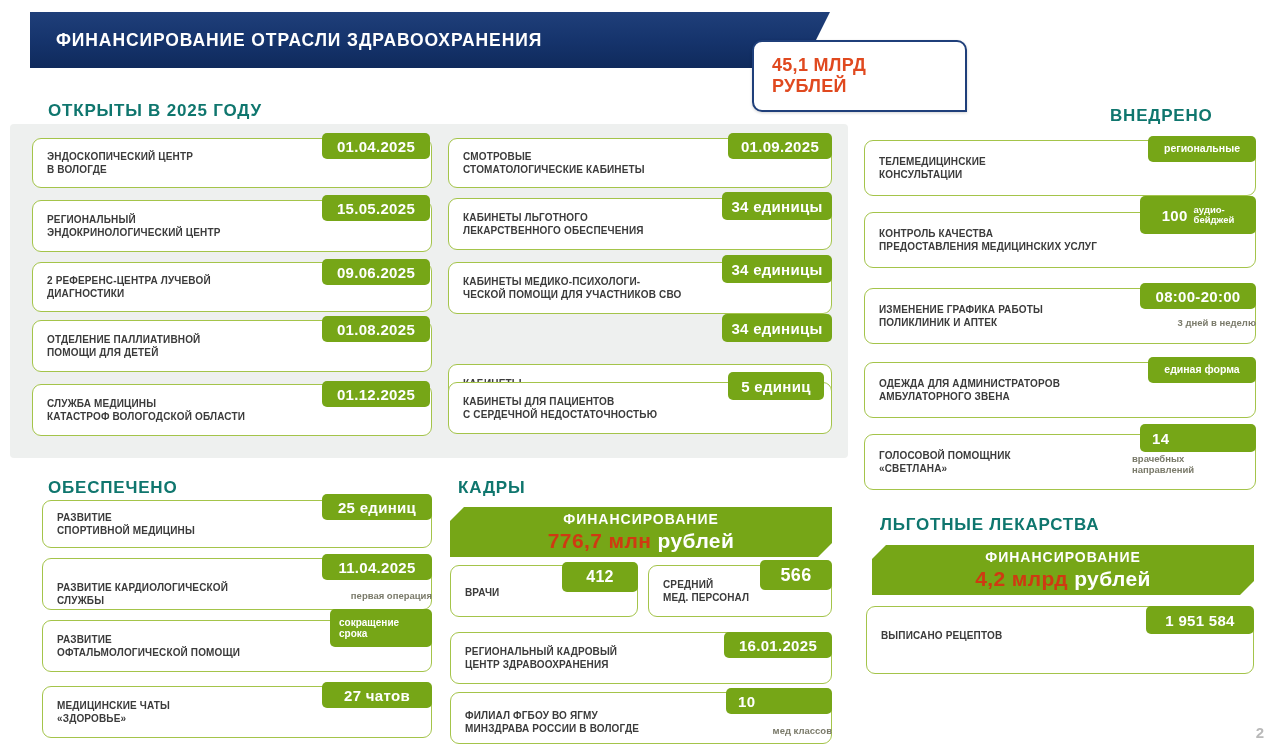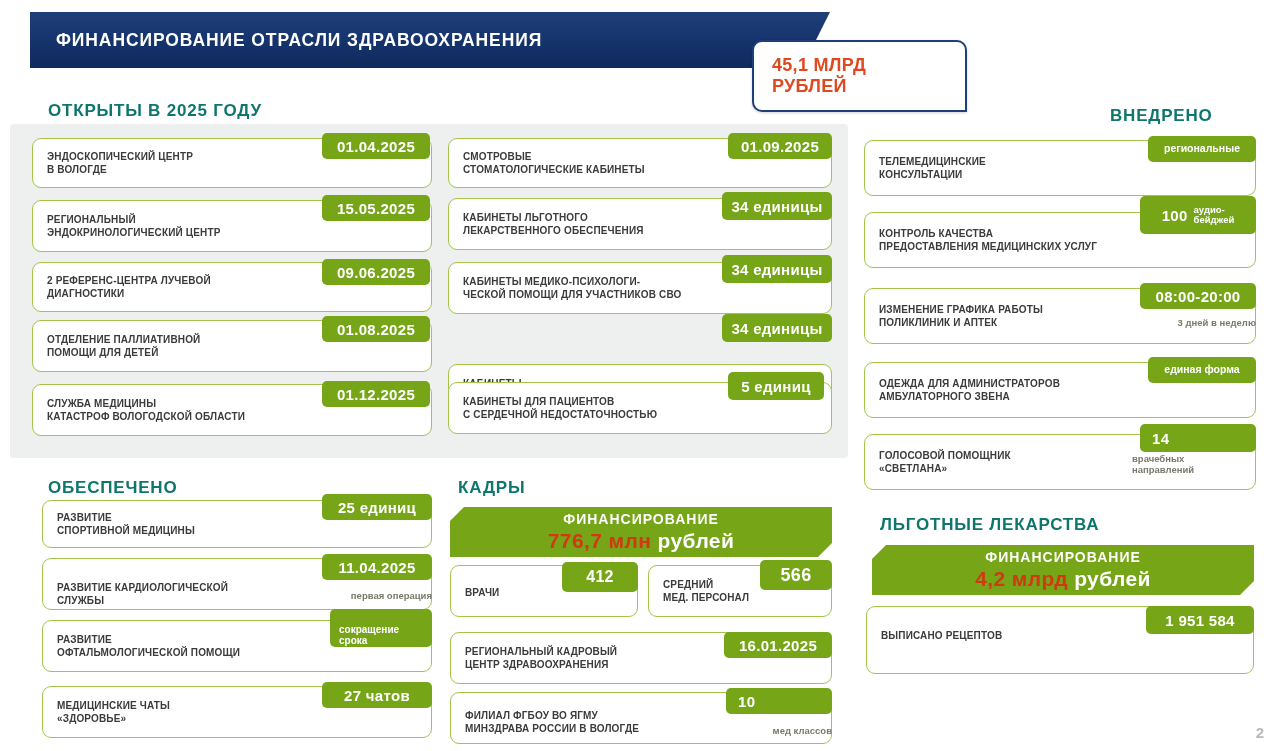--- a/index.html
+++ b/index.html
@@ -59,21 +59,21 @@
   
   .badge{
     position:absolute;box-sizing:border-box;
     background:#76a617;border-radius:5px;
     display:flex;align-items:center;justify-content:center;
     color:#ffffff;font-weight:bold;
     padding:0 8px;
   }
   .badge .big{font-size:15px;letter-spacing:.3px;}
   .badge .small{font-size:9.5px;line-height:1.1;text-align:left;margin-left:6px;}
-  .badge.col{flex-direction:column;justify-content:flex-start;align-items:flex-start;padding:15px 9px;}
+  .badge.col{flex-direction:column;justify-content:center;align-items:flex-start;padding:15px 9px;}
   .badge.col .small{margin-left:0;}
 
   .subnote{
     position:absolute;color:#7a7a6a;font-size:9.5px;font-weight:bold;
     text-align:right;white-space:pre-line;line-height:1.15;
   }
 
   
   .fin-banner{
     position:absolute;box-sizing:border-box;background:#76a617;

